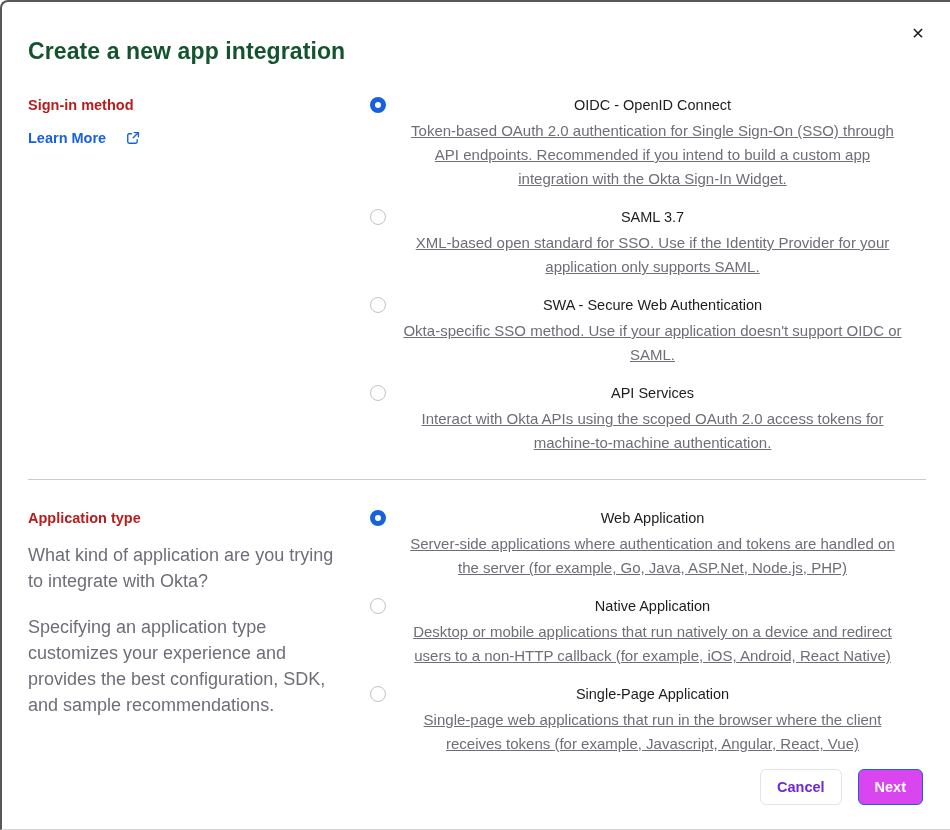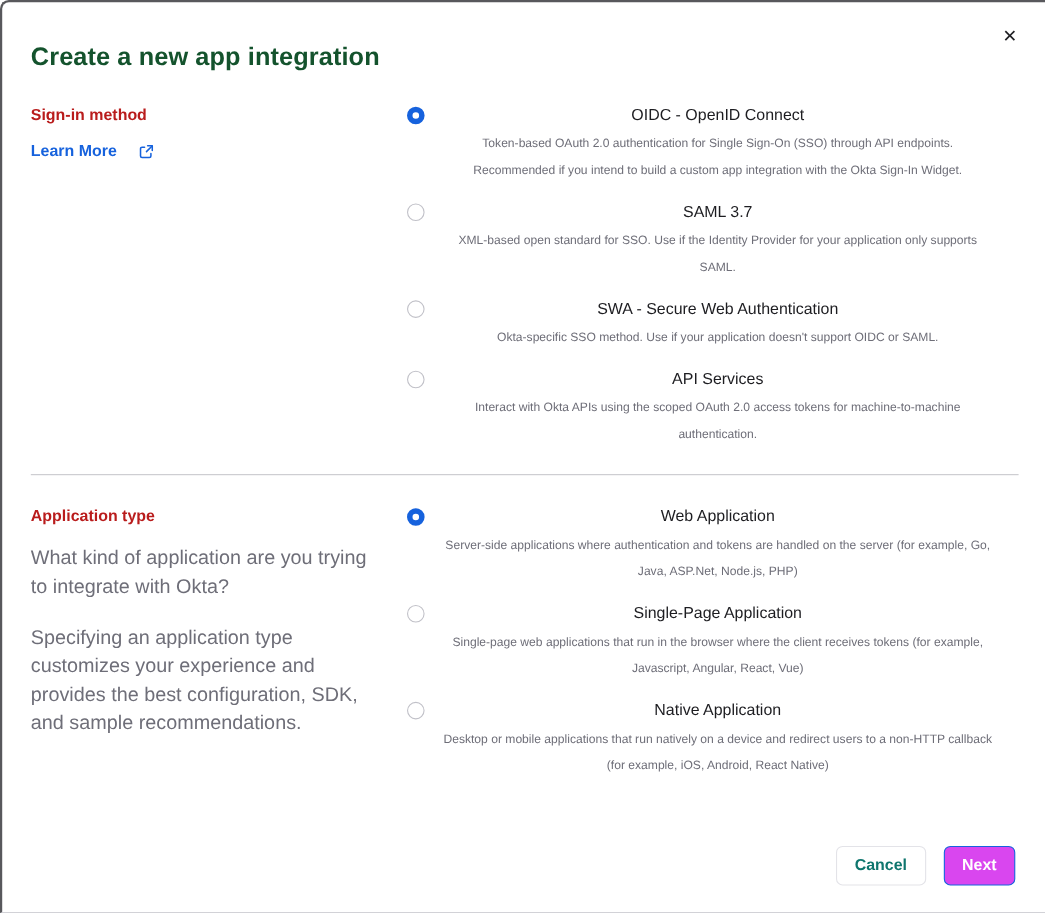--- a/index.html
+++ b/index.html
@@ -100,23 +100,24 @@
   }
   .radio-content { flex: 1 1 auto; max-width: 505px; }
   .radio-label {
     font-size: 14.5px;
     font-weight: 500;
     color: #1d1d21;
     line-height: 20px;
     margin-bottom: 4px;
   }
   .radio-desc {
-    font-size: 11px;
+    font-size: 15px;
     line-height: 24px;
     color: #6e6e78;
+    text-decoration: underline;
   }
   .divider {
     height: 1px;
     background: #c9c9ce;
     border: none;
     margin: 24px 24px 28px 26px;
   }
   .footer {
     position: absolute;
     right: 27px;
@@ -130,21 +131,21 @@
     border-radius: 6px;
     font-family: "Liberation Sans", sans-serif;
     font-size: 14.5px;
     font-weight: 700;
     cursor: pointer;
     padding: 0 16px;
   }
   .btn-secondary {
     background: #fff;
     border: 1px solid #e3e3e8;
-    color: #0f766e;
+    color: #6d28d9;
   }
   .btn-primary {
     background: #d946ef;
     border: 1px solid #1662dd;
     color: #fff;
   }
 </style>
 </head>
 <body>
 
@@ -212,29 +213,29 @@
         <div class="radio-row">
           <span class="radio selected"></span>
           <div class="radio-content">
             <div class="radio-label">Web Application</div>
             <div class="radio-desc">Server-side applications where authentication and tokens are handled on the server (for example, Go, Java, ASP.Net, Node.js, PHP)</div>
           </div>
         </div>
         <div class="radio-row">
           <span class="radio"></span>
           <div class="radio-content">
+            <div class="radio-label">Native Application</div>
+            <div class="radio-desc">Desktop or mobile applications that run natively on a device and redirect users to a non-HTTP callback (for example, iOS, Android, React Native)</div>
+          </div>
+        </div>
+        <div class="radio-row">
+          <span class="radio"></span>
+          <div class="radio-content">
             <div class="radio-label">Single-Page Application</div>
             <div class="radio-desc">Single-page web applications that run in the browser where the client receives tokens (for example, Javascript, Angular, React, Vue)</div>
-          </div>
-        </div>
-        <div class="radio-row">
-          <span class="radio"></span>
-          <div class="radio-content">
-            <div class="radio-label">Native Application</div>
-            <div class="radio-desc">Desktop or mobile applications that run natively on a device and redirect users to a non-HTTP callback (for example, iOS, Android, React Native)</div>
           </div>
         </div>
       </div>
   </div>
 
   <div class="footer">
     <button class="btn btn-secondary">Cancel</button>
     <button class="btn btn-primary">Next</button>
   </div>
 

